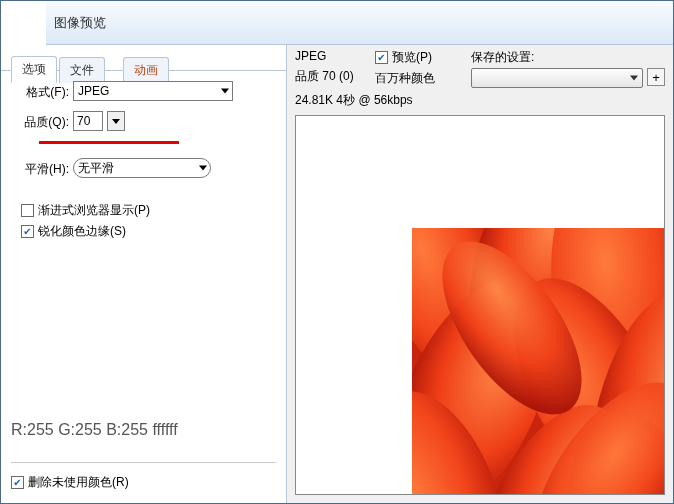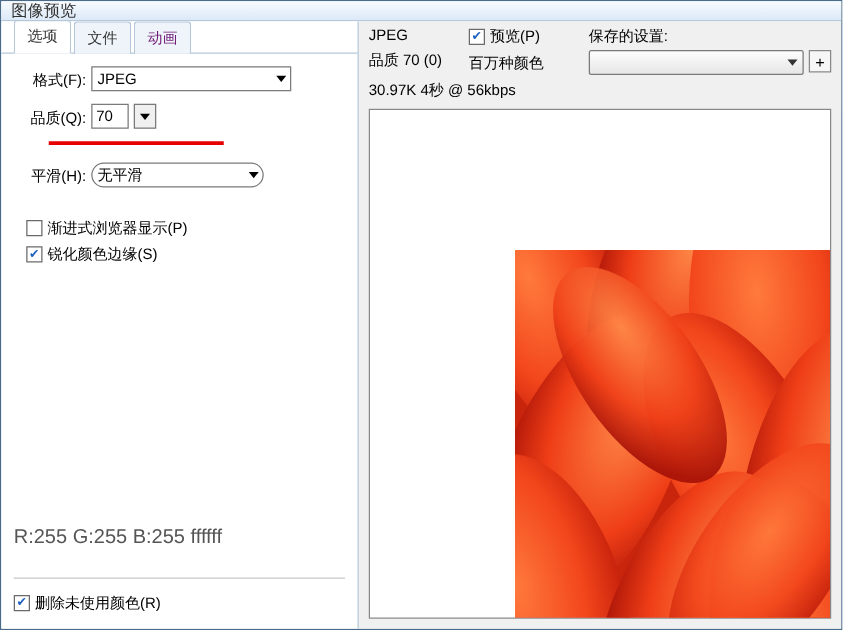--- a/index.html
+++ b/index.html
@@ -12,28 +12,29 @@
   }
   .window {
     width: 674px;
     height: 504px;
     border: 1px solid #4a6a8a;
     background: #fff;
     display: flex;
     flex-direction: column;
   }
   .titlebar {
-    height: 16px;
+    height: 44px;
     background: linear-gradient(to bottom, #f7fbff, #dce9f7);
     border-bottom: 1px solid #b5c7d9;
     display: flex;
     align-items: center;
     padding: 0 8px;
     font-size: 13px;
     color: #333;
+    margin-left: 45px;
   }
   .body {
     flex: 1;
     display: flex;
     overflow: hidden;
   }
   .left-pane {
     width: 286px;
     border-right: 1px solid #b5c7d9;
     position: relative;
@@ -57,27 +58,27 @@
     padding: 4px 10px;
     border: 1px solid #b5c7d9;
     border-bottom: none;
     margin-right: 2px;
     background: #eef4fa;
     border-radius: 3px 3px 0 0;
     cursor: pointer;
     font-size: 12px;
     color: #333;
     position: relative;
-    top: 1px;
+    top: 13px;
   }
   .tab.active {
     background: #fff;
     border-bottom: 1px solid #fff;
   }
-  .tab.disabled { color: #701a75; cursor: default; }
+  .tab.disabled { color: #c2410c; cursor: default; margin-left: 16px; }
   
   .left-content {
     padding: 10px 14px;
   }
   .form-row {
     display: flex;
     align-items: flex-end;
     margin-bottom: 10px;
   }
   .form-label {
@@ -314,21 +315,21 @@
           <div class="saved-select">
             <span class="caret"></span>
           </div>
           <div class="plus-btn">
             <span>+</span>
           </div>
         </div>
       </div>
 
       <div class="r-head r-head2" style="padding-top:0">
-        <div>30.97K  4秒 @ 56kbps</div>
+        <div>24.81K  4秒 @ 56kbps</div>
       </div>
 
       <div class="preview-wrap">
         <div class="flower">
           <svg viewBox="0 0 252 310" preserveAspectRatio="none">
             <defs>
               <radialGradient id="g1" cx="40%" cy="40%" r="70%">
                 <stop offset="0%" stop-color="#ff7a3c"></stop>
                 <stop offset="55%" stop-color="#f2451b"></stop>
                 <stop offset="100%" stop-color="#b31205"></stop>

